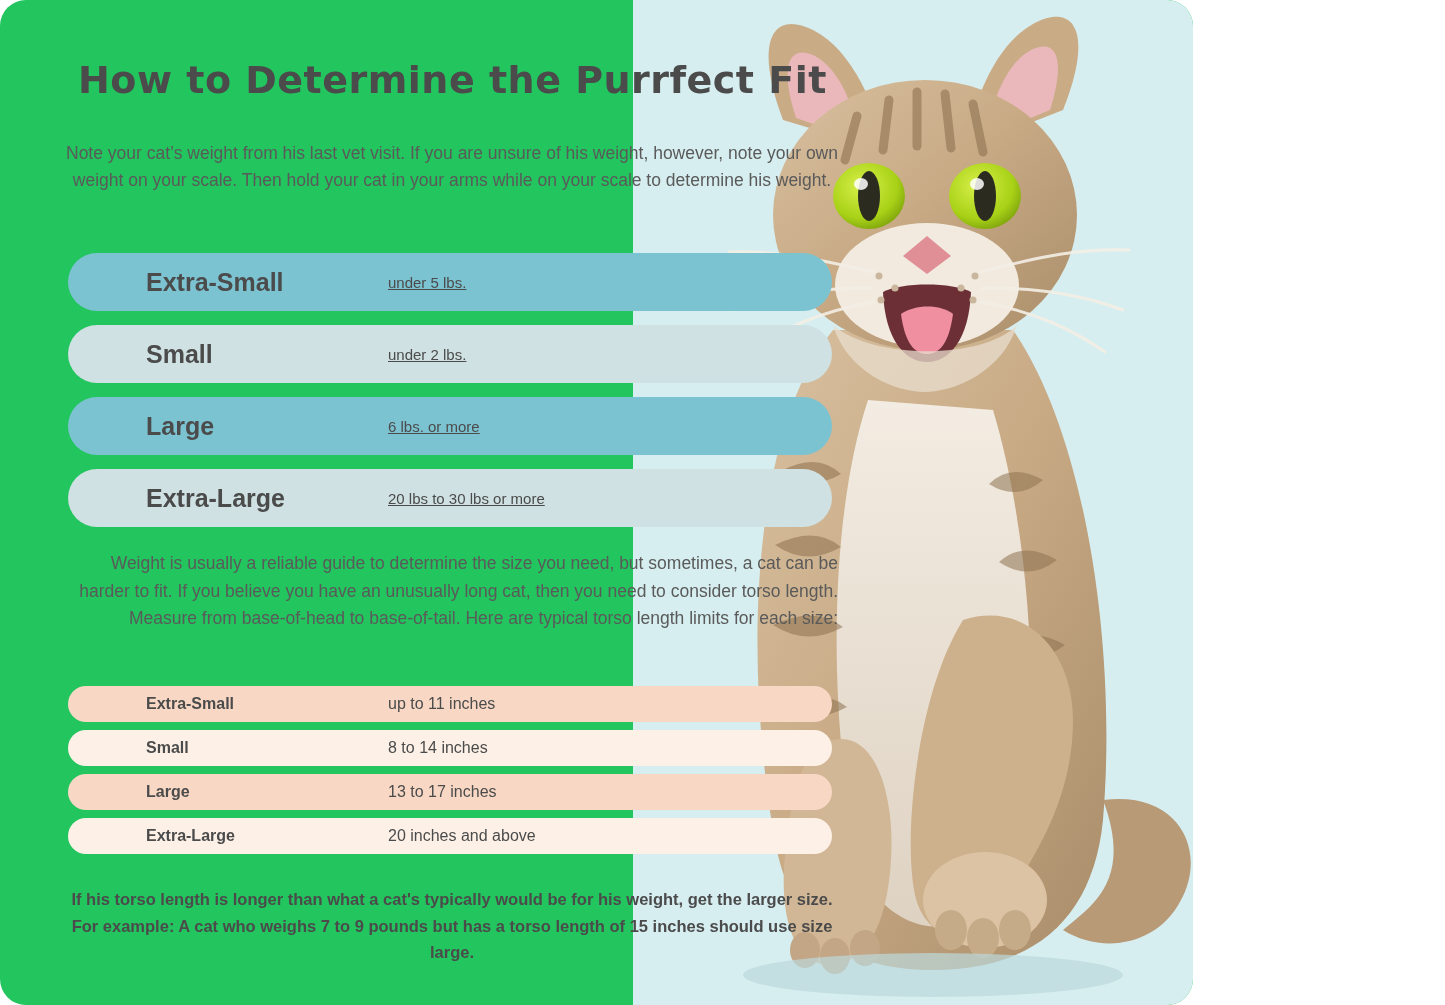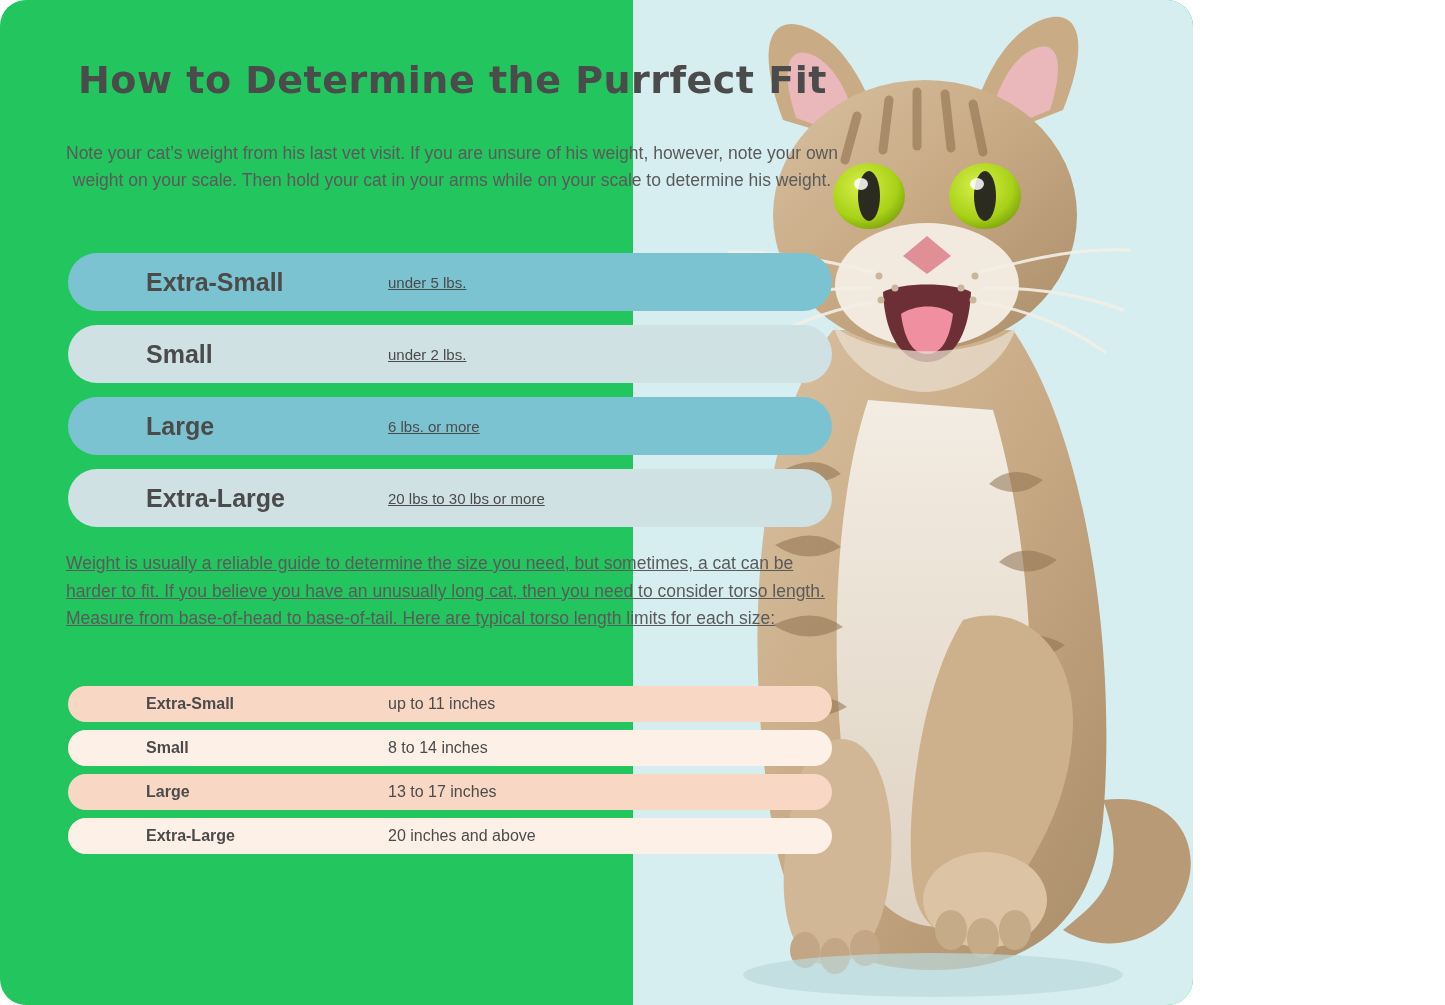--- a/index.html
+++ b/index.html
@@ -91,25 +91,24 @@
   .w-value {
     font-size: 15px;
     color: #4b4b4b;
     text-decoration: underline;
   }
   .mid-text {
     position: absolute;
     left: 66px;
     top: 550px;
     width: 772px;
-    text-align: left;
+    text-align: right;
     font-size: 17.5px;
     line-height: 1.58;
     color: #5a5a5a;
-    text-decoration: underline;
   }
   
   .torso-table {
     position: absolute;
     left: 68px;
     top: 686px;
     width: 764px;
   }
   .t-row {
     position: relative;
@@ -334,15 +333,16 @@
         <div class="t-row alt-a">
           <div class="t-label">Large</div>
           <div class="t-value">13 to 17 inches</div>
         </div>
         <div class="t-row alt-b">
           <div class="t-label">Extra-Large</div>
           <div class="t-value">20 inches and above</div>
         </div>
       </div>
 
+      <div class="footnote">If his torso length is longer than what a cat's typically would be for his weight, get the larger size. For example: A cat who weighs 7 to 9 pounds but has a torso length of 15 inches should use size large.</div>
     </div>
   </div>
 </div>
 
 </body></html>

